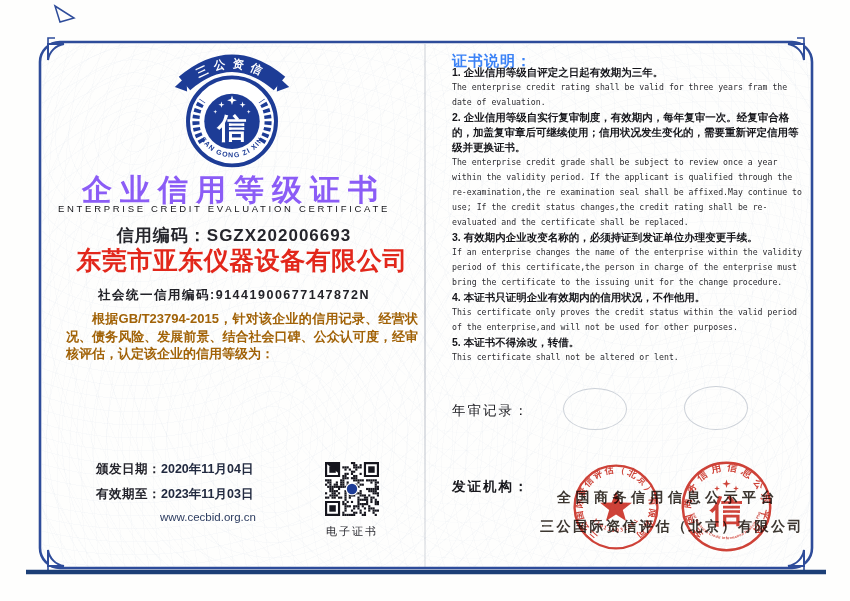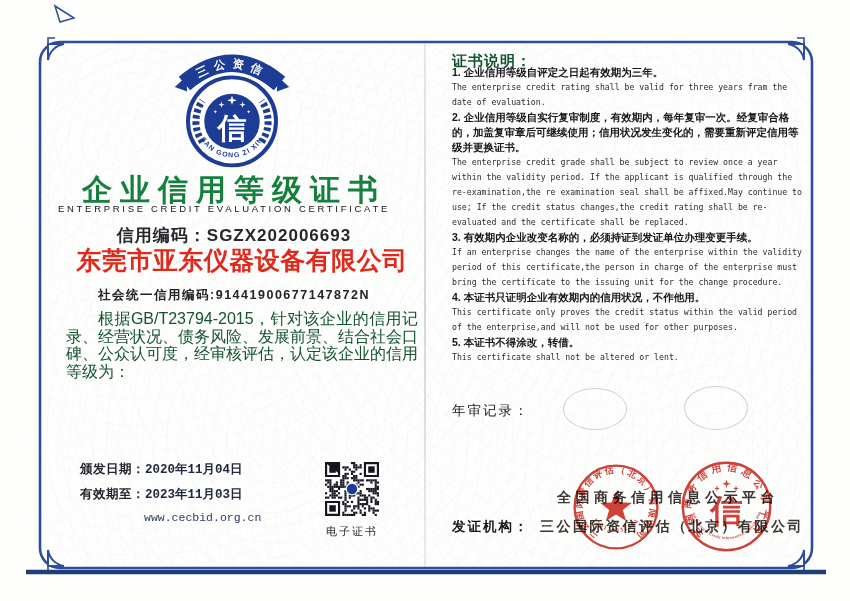--- a/index.html
+++ b/index.html
@@ -11,50 +11,50 @@
       repeating-radial-gradient(circle at 78% 30%, rgba(90,120,170,.045) 0 1px, transparent 1px 16px),
       repeating-radial-gradient(circle at 30% 75%, rgba(90,120,170,.05) 0 1px, transparent 1px 15px),
       repeating-radial-gradient(circle at 88% 82%, rgba(90,120,170,.045) 0 1px, transparent 1px 12px),
       repeating-radial-gradient(circle at 55% 50%, rgba(90,120,170,.035) 0 1px, transparent 1px 18px);}
   .fold{position:absolute;left:424px;top:44px;width:2px;height:524px;z-index:1;
         background:linear-gradient(to bottom,rgba(120,130,150,.18),rgba(120,130,150,.32),rgba(120,130,150,.15));}
   svg.frame{position:absolute;left:0;top:0;z-index:2;pointer-events:none;}
   .abs{position:absolute;z-index:3;}
   
   .title{left:48px;top:170px;width:372px;text-align:center;font-family:"Liberation Serif",serif;
-         font-weight:bold;font-size:30px;letter-spacing:8px;color:#15803d;white-space:nowrap;}
+         font-weight:bold;font-size:30px;letter-spacing:8px;color:#8b5cf6;white-space:nowrap;}
   .subtitle{left:38px;top:203px;width:372px;text-align:center;font-weight:normal;font-size:9.5px;
             letter-spacing:2.7px;color:#16161a;white-space:nowrap;}
   .credit-line{left:48px;top:224px;width:372px;text-align:center;font-size:17px;font-weight:bold;
                letter-spacing:1px;color:#26262c;}
   .company{left:40px;top:244px;width:388px;text-align:center;font-size:25px;font-weight:bold;
            letter-spacing:.5px;color:#e2271b;white-space:nowrap;padding-left:8px;}
   .uscc{left:48px;top:287px;width:372px;text-align:center;font-size:12.5px;font-weight:bold;
         letter-spacing:1.5px;color:#222228;}
-  .para{left:66px;top:310px;width:352px;font-size:16px;font-weight:normal;line-height:17.5px;
-        text-align:justify;text-indent:2em;color:#14532d;}
+  .para{left:66px;top:310px;width:352px;font-size:13px;font-weight:bold;line-height:17.5px;
+        text-align:justify;text-indent:2em;color:#a16207;}
   .rating{left:48px;top:378px;width:372px;text-align:center;font-family:"Liberation Serif",serif;
           font-size:37px;font-weight:bold;letter-spacing:3px;color:#d5221a;white-space:nowrap;}
-  .dates{left:80px;top:461px;font-size:12.5px;font-weight:bold;color:#21293f;font-family:Liberation Mono, monospace;}
+  .dates{left:96px;top:461px;font-size:12.5px;font-weight:bold;color:#21293f;}
   .dates .row{margin-bottom:8px;white-space:nowrap;}
   .dates .lab{color:#23232b;letter-spacing:.5px;}
   .dates .url-row{font-weight:normal;font-size:11.5px;color:#2c3c60;margin-bottom:2px;}
   .dates .url-ind{margin-left:64px;}
   .qr-wrap{left:323px;top:462px;width:58px;text-align:center;}
   .qr-label{margin-top:4px;font-size:11px;letter-spacing:2px;color:#2a2a30;white-space:nowrap;}
   
-  .r-head{left:452px;top:52px;font-size:15px;font-weight:bold;letter-spacing:1px;color:#14532d;}
+  .r-head{left:452px;top:52px;font-size:15px;font-weight:bold;letter-spacing:1px;color:#3b82f6;}
   .items{left:452px;top:65px;width:354px;}
   .items .zh{font-size:10.5px;font-weight:bold;line-height:15px;color:#141419;}
   .items .en{font-family:"DejaVu Sans Mono",monospace;font-size:8.2px;line-height:15px;color:#2b2b30;}
   .annual-label{left:452px;top:402px;font-size:13.5px;font-weight:normal;letter-spacing:2px;color:#17171c;}
   .oval{border:1px solid #ccd1d8;border-radius:50%;background:rgba(255,255,255,.2);}
   .oval1{left:563px;top:388px;width:62px;height:40px;}
   .oval2{left:684px;top:386px;width:62px;height:42px;}
-  .issuer-label{left:452px;top:518px;font-size:13.5px;font-weight:bold;letter-spacing:2px;color:#17171c;}
+  .issuer-label{left:452px;top:478px;font-size:13.5px;font-weight:bold;letter-spacing:2px;color:#17171c;}
   .issuers{left:540px;top:489px;width:256px;text-align:center;color:#3c3630;font-weight:bold;}
   .issuer1{font-size:14px;letter-spacing:4.5px;white-space:nowrap;}
   .issuer2{font-size:14px;letter-spacing:2.5px;margin-top:11px;white-space:nowrap;}
   .stamp{mix-blend-mode:multiply;opacity:.92;z-index:4;}
   .stamp-left{left:571px;top:462px;width:90px;height:90px;}
   .stamp-right{left:679px;top:459px;width:95px;height:95px;}
   .logo{left:166px;top:36px;width:132px;height:132px;}
 </style>
 </head>
 <body>

